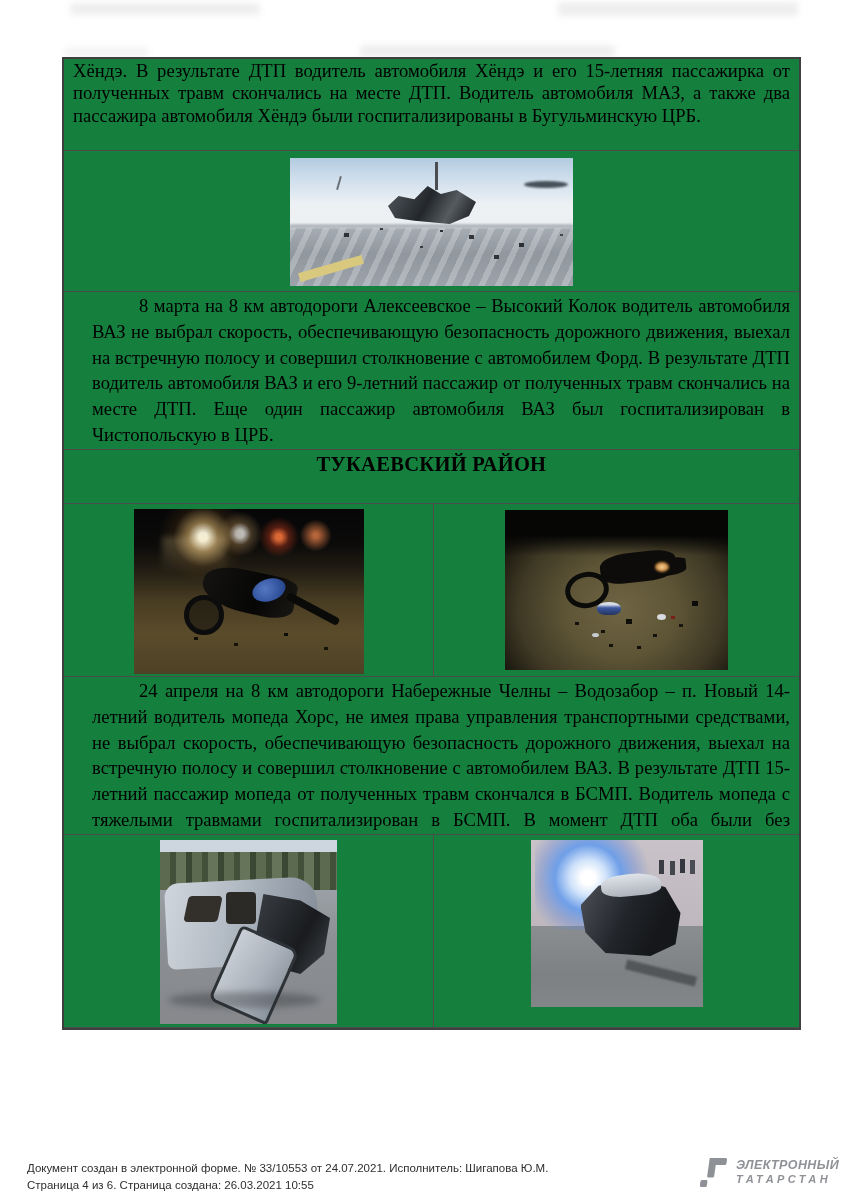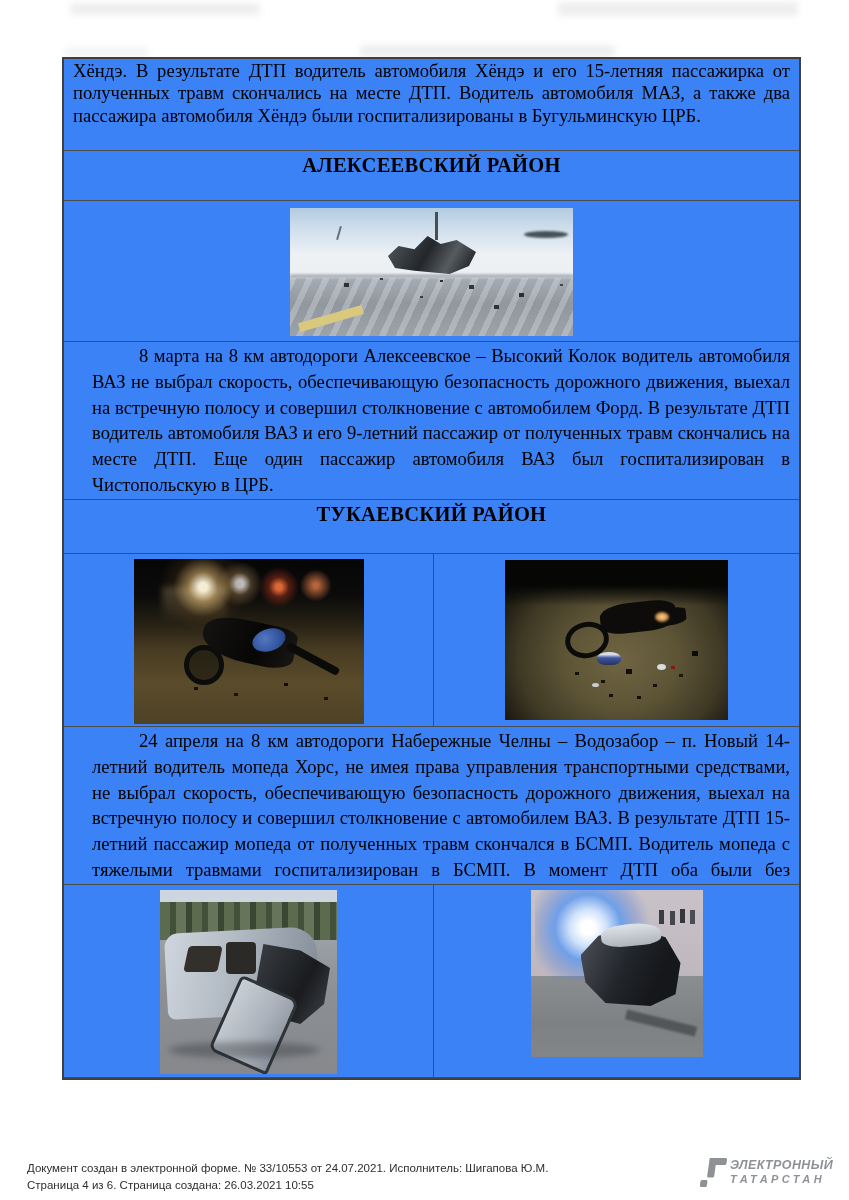--- a/index.html
+++ b/index.html
@@ -9,21 +9,21 @@
   }
   
   .bleed{position:absolute;background:rgba(70,70,70,.09);filter:blur(3px);border-radius:4px;}
   .bl1{left:70px;top:3px;width:190px;height:12px;}
   .bl2{left:558px;top:2px;width:240px;height:14px;}
   .bl3{left:360px;top:45px;width:255px;height:12px;}
   .bl4{left:64px;top:47px;width:85px;height:10px;background:rgba(70,70,70,.06);}
 
   
   .doc-table{position:absolute;left:62px;top:57px;width:735px;border:2px solid #3f3f3f;background:#fff;}
-  .row{position:relative;border-bottom:1px solid #4c4c4c;overflow:hidden;background:#3b82f6;}
+  .row{position:relative;border-bottom:1px solid #4c4c4c;overflow:hidden;background:#15803d;}
   .r1{height:91px;} .r2{height:46px;} .r3{height:140px;} .r4{height:157px;}
   .r5{height:50px;} .r6{height:172px;} .r7{height:157px;} .r8{height:45px;}
   .r9{height:192px;} .r10{height:31px;border-bottom:none;}
 
   .text-row p{margin:0;padding:1px 9px 0 9px;font-size:18.6px;text-align:justify;}
   .r1 p{line-height:22.4px;}
   .r4 p,.r7 p{line-height:25.8px;text-indent:47px;padding-left:28px;}
   .r10 p{line-height:27px;text-indent:26px;text-align-last:justify;}
 
   .header-row{text-align:center;font-weight:bold;font-size:20.5px;padding-top:3px;letter-spacing:.3px;}
@@ -98,42 +98,39 @@
   .pe-amb{left:34px;top:6px;width:46px;height:36px;background:#cdd2d8;border-radius:4px;opacity:.85;}
   .pe-glare{left:4px;top:0;width:118px;height:90px;background:radial-gradient(circle at 45% 42%,#ffffff 8%,#cfe2fa 22%,#6f9fe8 40%,rgba(90,130,220,.35) 58%,transparent 75%);}
   .pe-wreck{left:50px;top:38px;width:100px;height:78px;background:linear-gradient(115deg,#474b51 8%,#22252a 45%,#15171a 75%);
     clip-path:polygon(0 35%,18% 10%,55% 0,85% 12%,100% 45%,95% 85%,70% 100%,25% 96%,5% 70%);}
   .pe-crush{left:70px;top:34px;width:60px;height:22px;background:linear-gradient(#dfe3e9,#aeb4bc);border-radius:40% 50% 30% 40%;transform:rotate(-6deg);}
   .pe-people{left:128px;top:20px;width:5px;height:14px;background:#3a3d44;box-shadow:11px 1px 0 0 #43464d,21px -1px 0 0 #34373e,31px 0 0 0 #4a4d54;}
   .pe-mark{left:94px;top:128px;width:72px;height:10px;background:rgba(40,42,46,.5);transform:rotate(14deg);filter:blur(1px);}
 
   
   .footer-meta{position:absolute;left:27px;top:1160px;font-family:"Liberation Sans",sans-serif;font-size:11.5px;line-height:17px;color:#2e2e2e;}
-  .logo{position:absolute;left:700px;top:1156px;display:flex;align-items:center;gap:0;}
+  .logo{position:absolute;left:700px;top:1156px;display:flex;align-items:center;gap:6px;}
   .logo-text{font-family:"Liberation Sans",sans-serif;font-weight:bold;font-style:italic;color:#8e9196;}
   .logo-l1{font-size:12.5px;letter-spacing:.4px;line-height:14px;}
   .logo-l2{font-size:11px;letter-spacing:3.4px;line-height:14px;}
 </style>
 </head>
 <body>
 
 <div class="bleed bl1"></div>
 <div class="bleed bl2"></div>
 <div class="bleed bl3"></div>
 <div class="bleed bl4"></div>
 
 <div class="doc-table">
 
   <div class="row text-row r1">
     <p>Хёндэ. В результате ДТП водитель автомобиля Хёндэ и его 15-летняя пассажирка от полученных травм скончались на месте ДТП.  Водитель автомобиля МАЗ, а также два пассажира автомобиля Хёндэ были госпитализированы в Бугульминскую ЦРБ.</p>
   </div>
 
-  <div class="row header-row r2">
-    <span>АЛЕКСЕЕВСКИЙ РАЙОН</span>
-  </div>
 
   <div class="row photo-row r3">
     <div class="photo photoA">
       <div class="pa-edge"></div>
       <div class="pa-streaks"></div>
       <div class="pa-far"></div>
       <div class="pa-pole"></div>
       <div class="pa-mast"></div>
       <div class="pa-wreck"></div>
       <div class="pa-dots"></div>

